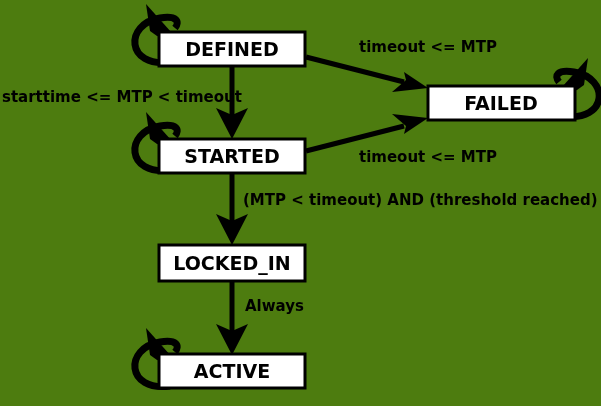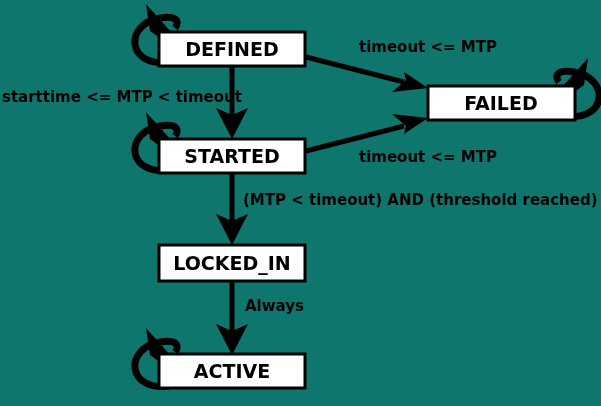--- a/index.html
+++ b/index.html
@@ -7,21 +7,21 @@
     padding: 0;
     background: #ffffff;
   }
   body {
     font-family: "DejaVu Sans", sans-serif;
   }
   #diagram-root {
     position: relative;
     width: 601px;
     height: 406px;
-    background: #0f766e;
+    background: #4d7c0f;
     overflow: hidden;
   }
   #diagram-svg {
     display: block;
     width: 601px;
     height: 406px;
   }
   .state-box-rect {
     fill: #ffffff;
     stroke: #000000;

